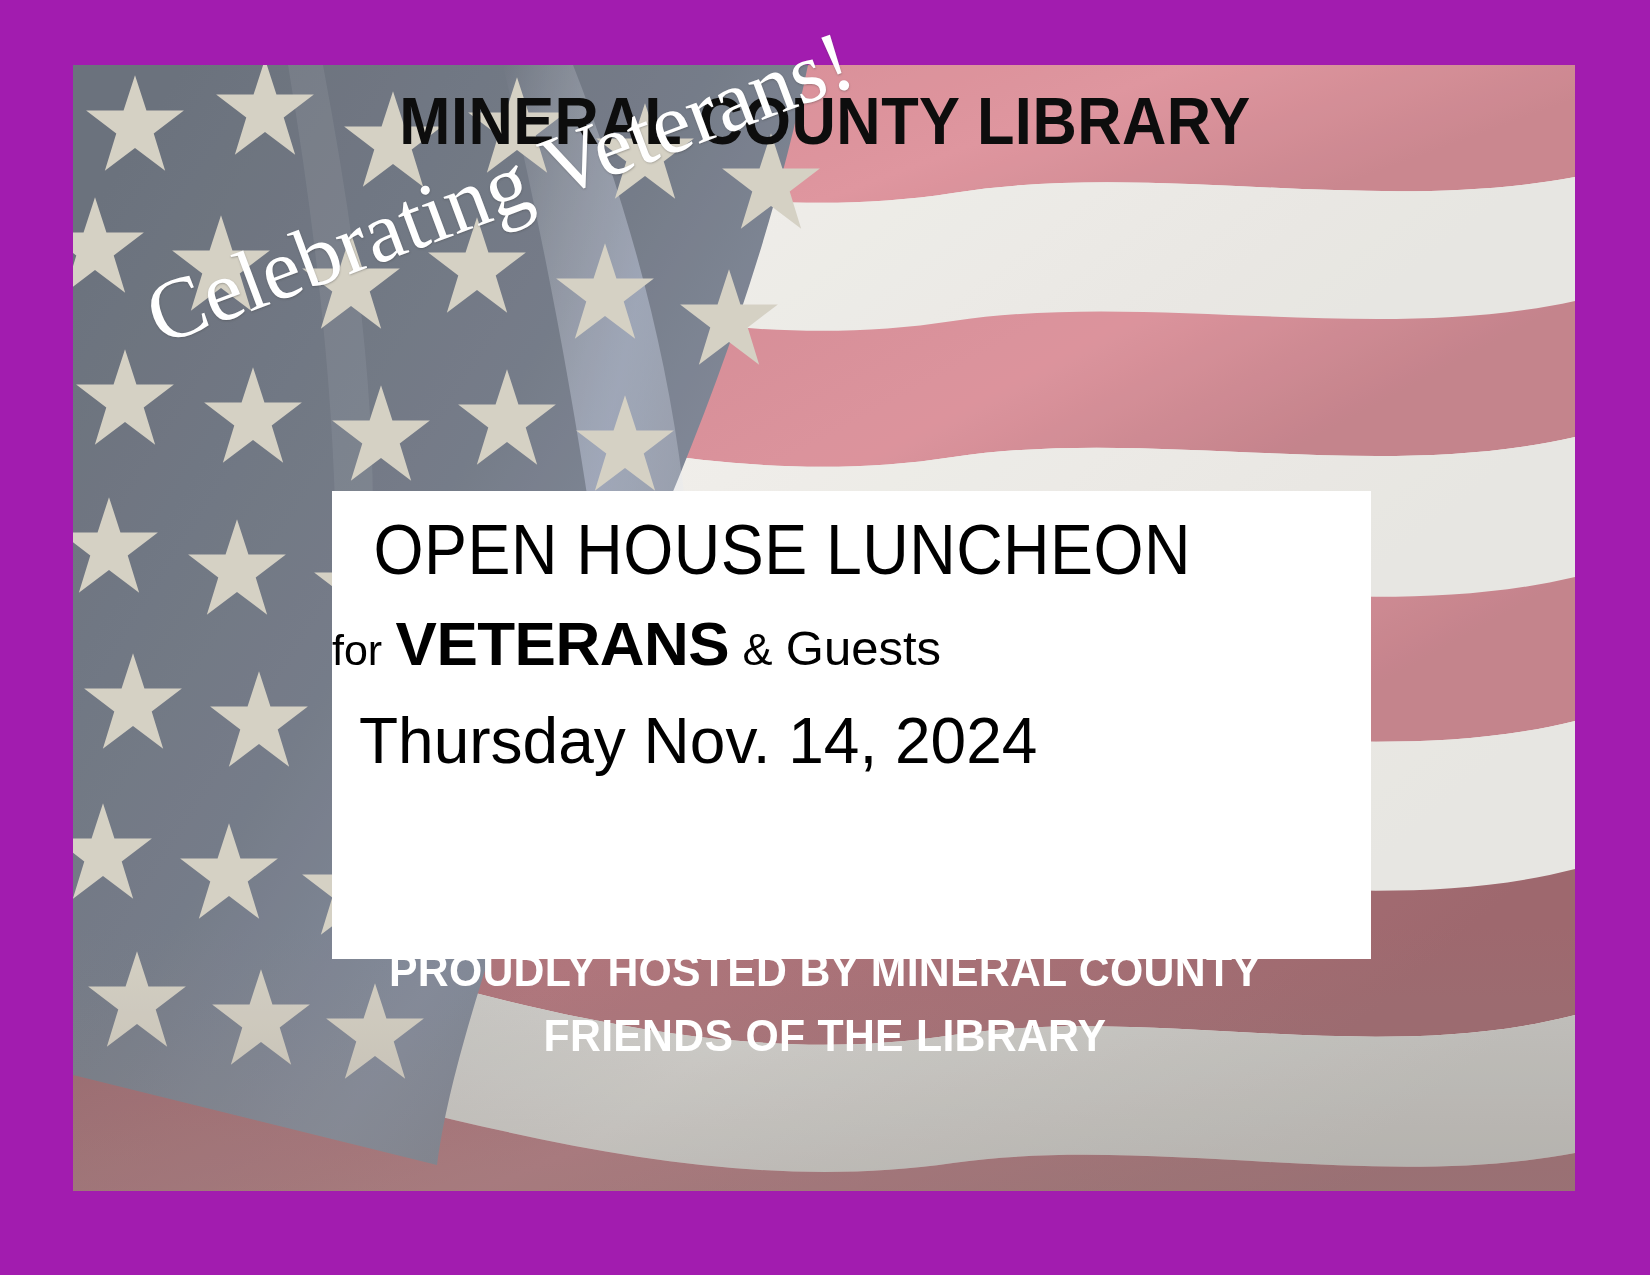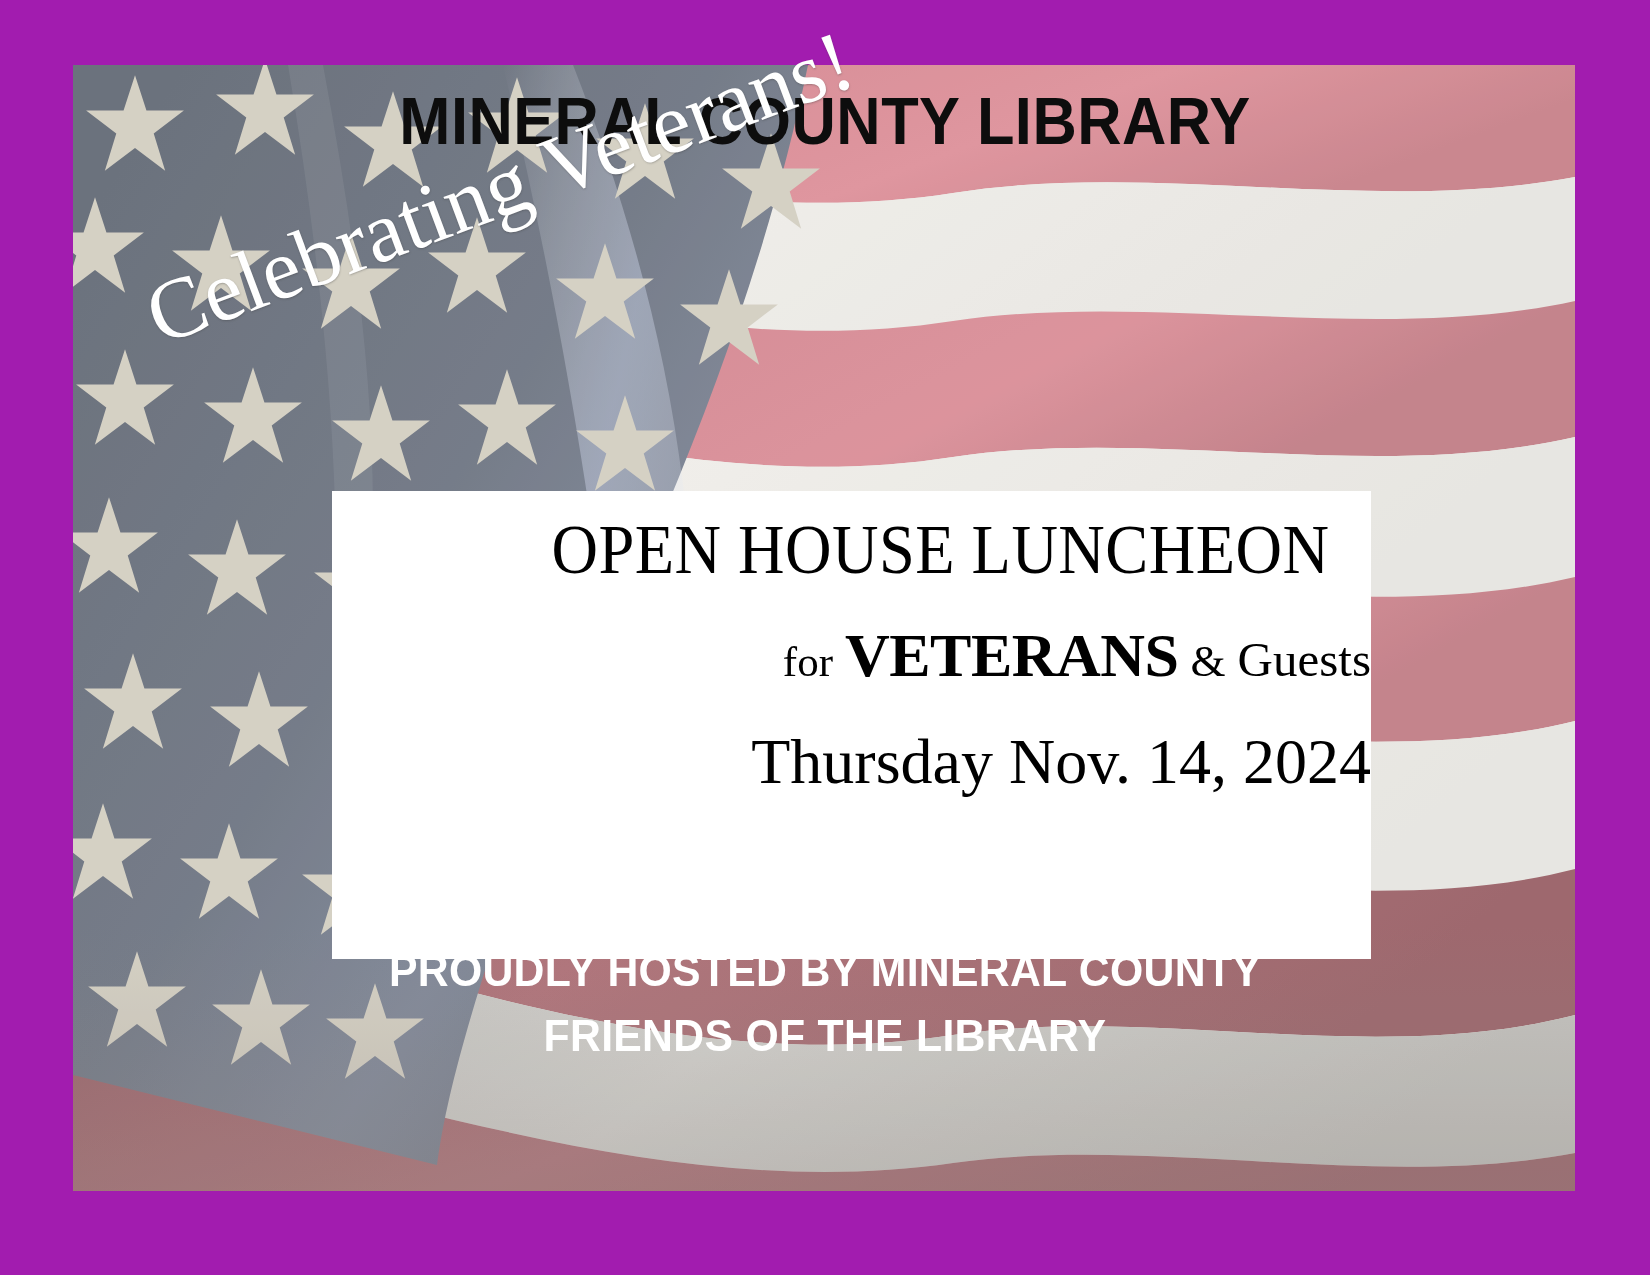--- a/index.html
+++ b/index.html
@@ -69,59 +69,60 @@
   }
 
   
   #info-card {
     position: absolute;
     left: 332px;
     top: 491px;
     width: 1039px;
     height: 468px;
     background: #ffffff;
-    font-family: Liberation Serif, serif;
+    font-family: Liberation Sans, sans-serif;
     color: #000000;
-    text-align: right;
+    text-align: left;
     box-sizing: border-box;
     padding-top: 14px;
   }
   #line-headline {
     font-size: 70px;
     line-height: 1.06;
     letter-spacing: 0.5px;
     white-space: nowrap;
     transform: scaleX(0.92);
     margin-top: 8px;
   }
   #line-audience {
-    margin-top: 36px;
+    margin-top: 24px;
     font-size: 48px;
     line-height: 1.05;
     white-space: nowrap;
   }
   #line-audience .for-word { font-size: 43px; }
   #line-audience .vets-word {
     font-size: 62px;
     font-weight: bold;
     letter-spacing: -0.5px;
   }
   #line-audience .amp-word { font-size: 45px; }
   #line-audience .guests-word { font-size: 49px; }
   #line-time {
     margin-top: 26px;
     font-size: 60px;
     line-height: 1.05;
     white-space: nowrap;
   }
   #line-date {
-    margin-top: 40px;
+    margin-top: 32px;
     font-size: 64px;
     line-height: 1.05;
     white-space: nowrap;
+    padding-left: 27px;
   }
 
   
   #footer {
     position: absolute;
     left: 0;
     top: 938px;
     width: 1650px;
     text-align: center;
     font-family: "Liberation Sans", sans-serif;

